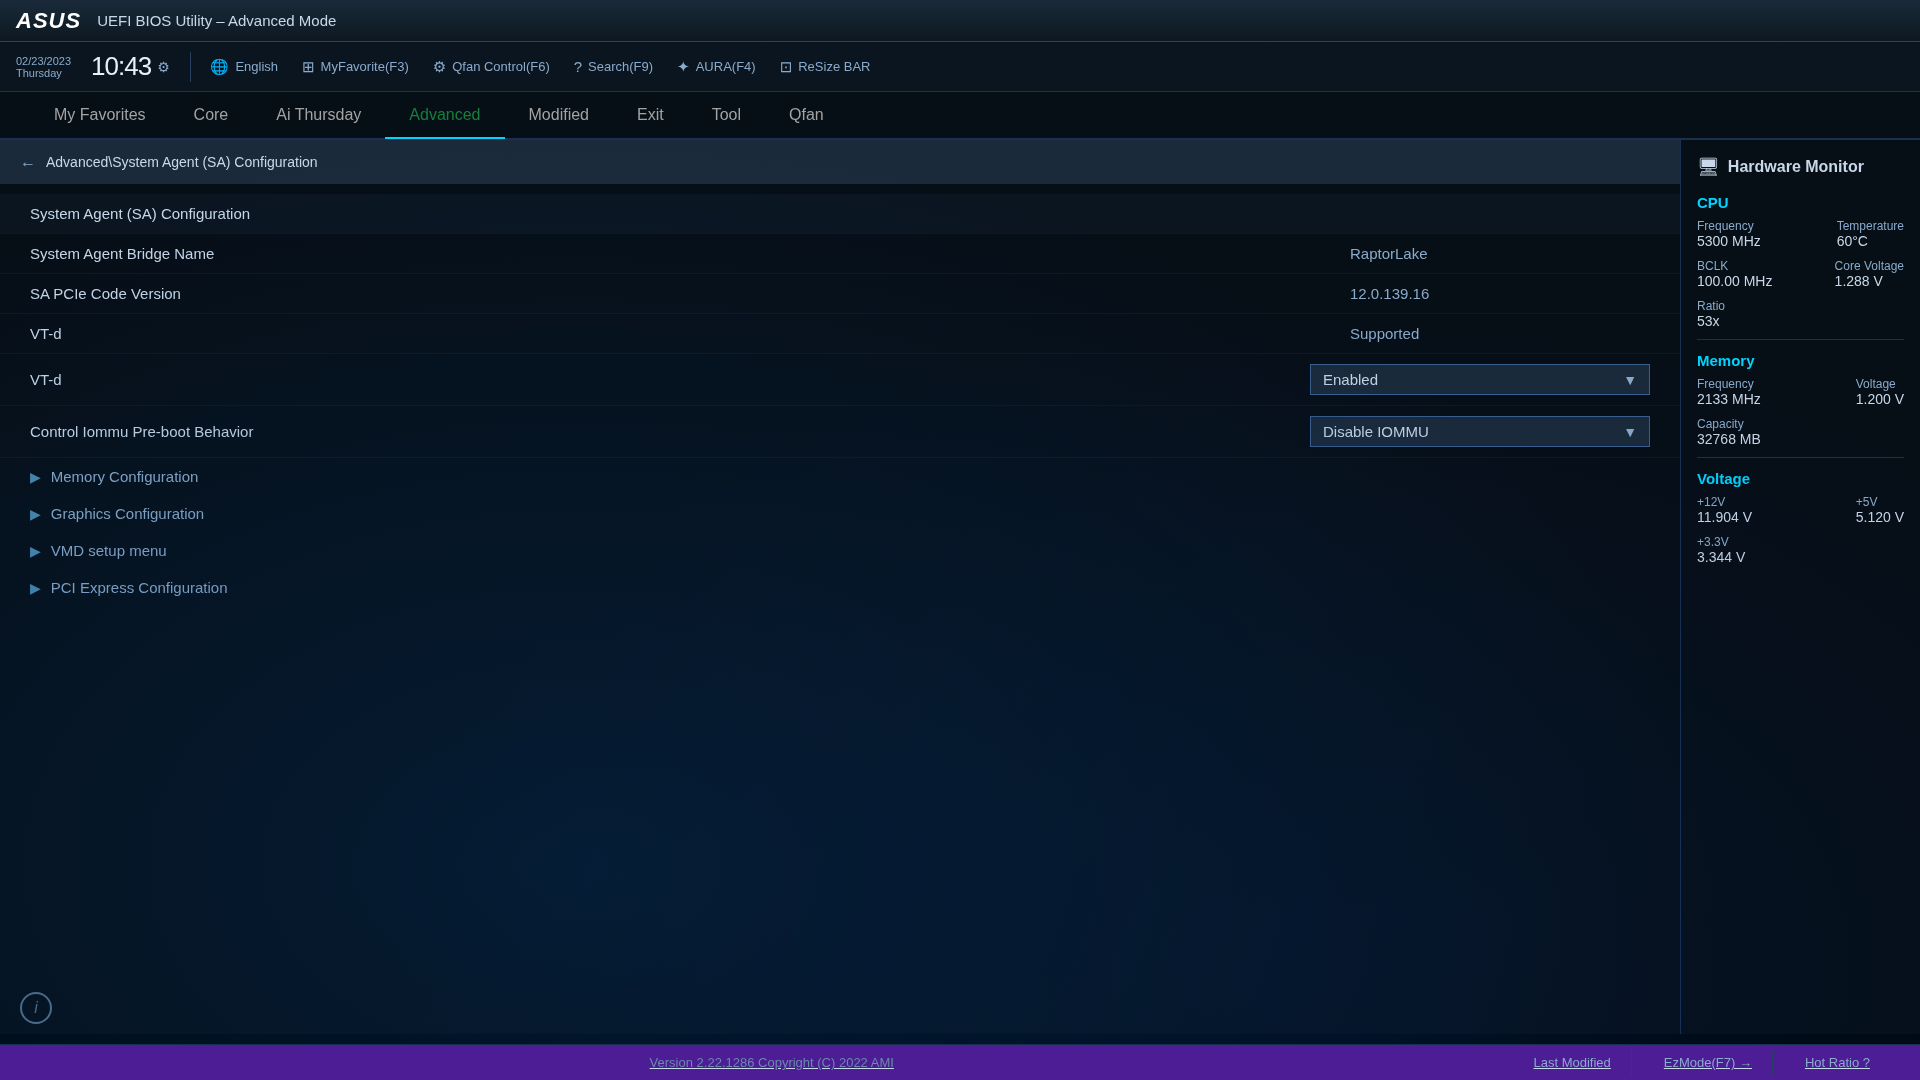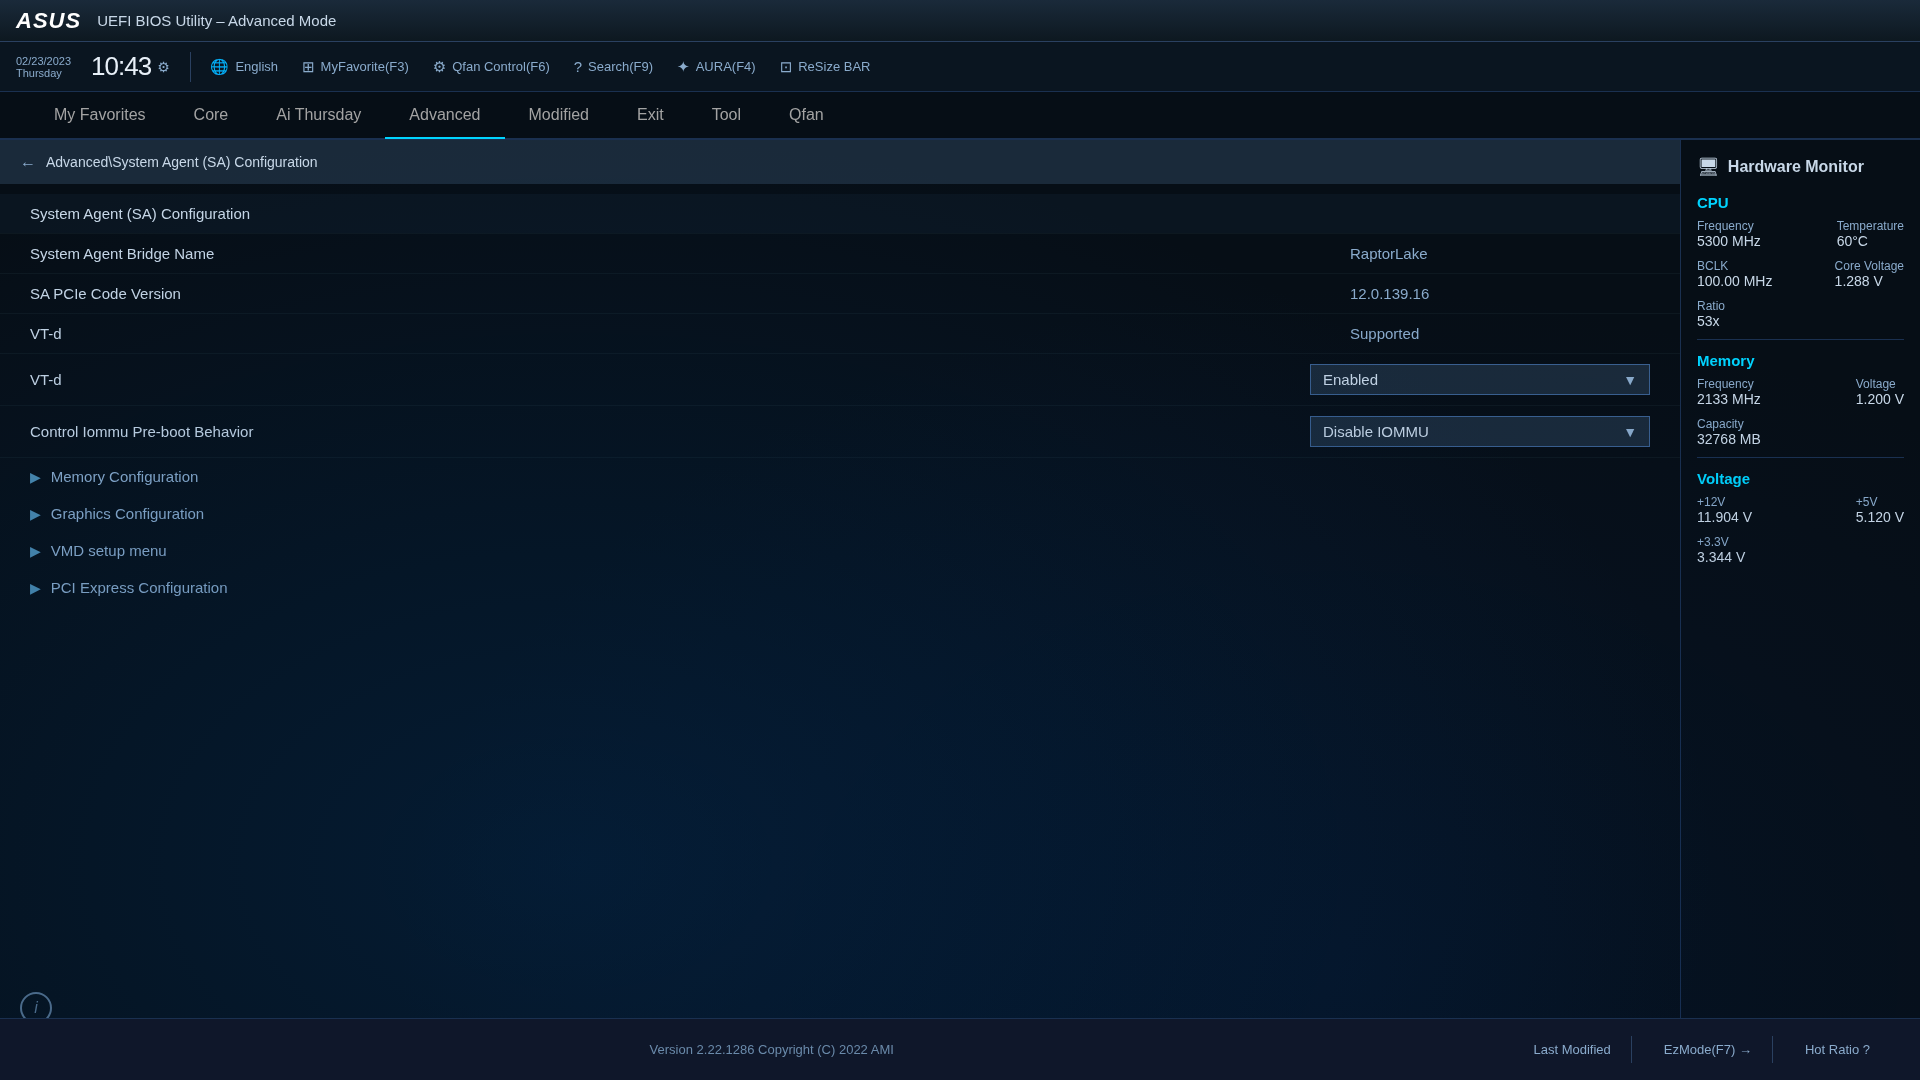--- a/index.html
+++ b/index.html
@@ -129,21 +129,21 @@
       height: 48px;
       display: flex;
       align-items: center;
       color: #a3a3a3;
       font-size: 16px;
       cursor: pointer;
       position: relative;
     }
 
     .nav-item.active {
-      color: #a3a3a3;
+      color: #15803d;
     }
 
     .nav-item.active::after {
       content: '';
       position: absolute;
       bottom: 0;
       left: 0;
       right: 0;
       height: 2px;
       background: #00d4ff;
@@ -319,28 +319,29 @@
       height: 1px;
       background: #1a3050;
       margin: 10px 0;
     }
 
     
     .footer {
       display: flex;
       align-items: center;
       justify-content: space-between;
-      background: #0f172a;
-      height: 62px;
+      background: #4c1d95;
+      height: 36px;
       padding: 0 30px;
       border-top: 1px solid #1a3050;
       position: absolute;
       bottom: 0;
       left: 0;
       right: 0;
+      text-decoration: underline;
     }
 
     .footer-center {
       color: #6a8aaa;
       font-size: 13px;
     }
 
     .footer-right {
       display: flex;
       align-items: center;

